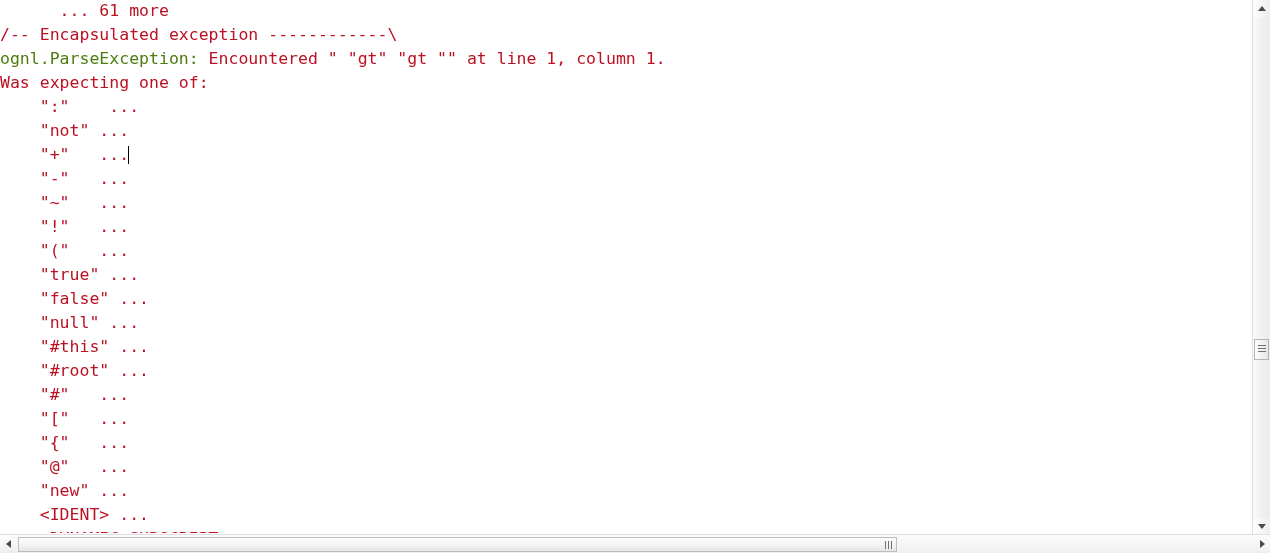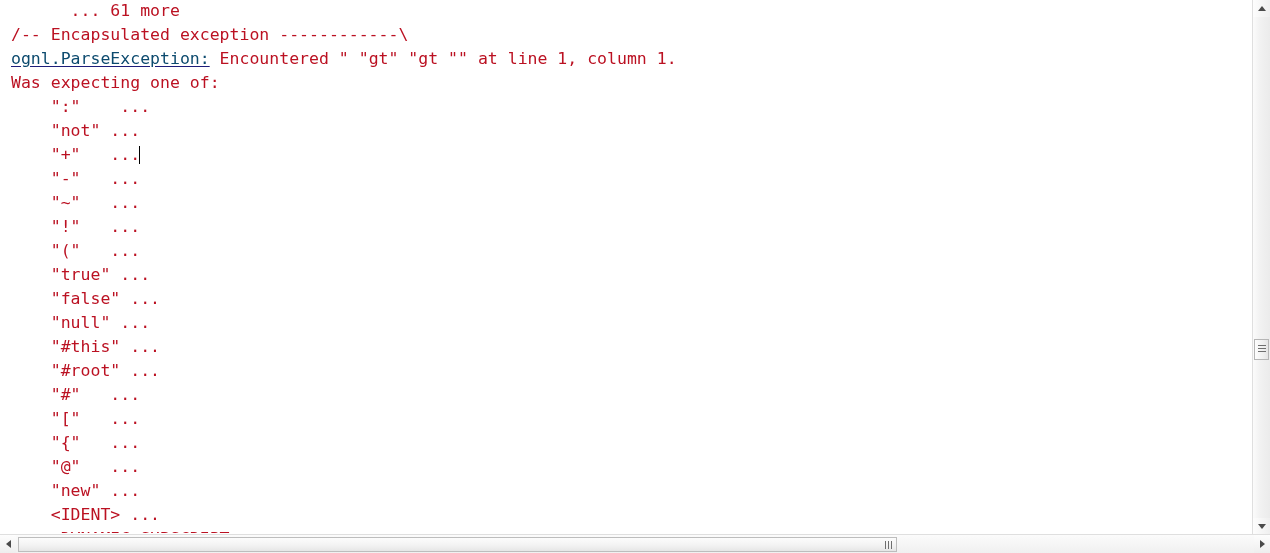--- a/index.html
+++ b/index.html
@@ -36,34 +36,32 @@
     position: absolute;
     left: 0;
     top: -1px;
     width: 1252px;
     white-space: pre;
     font-family: "DejaVu Sans Mono", "Liberation Mono", monospace;
     font-size: 16.5px;
     line-height: 24px;
     letter-spacing: 0px;
     color: #bb1122;
-    margin-left: 11px;
   }
 
   .line {
     white-space: pre;
     height: 24px;
     color: #bb1122;
   }
 
   .line.err { color: #bb1122; }
 
   .lnk {
-    color: #0c4a6e;
-    text-decoration: underline;
+    color: #4d7c0f;
     text-decoration-color: #1d1d7a;
     text-underline-offset: 2px;
     cursor: pointer;
   }
 
   .caret {
     display: inline-block;
     width: 0;
     border-left: 1px solid #000000;
     height: 18px;

